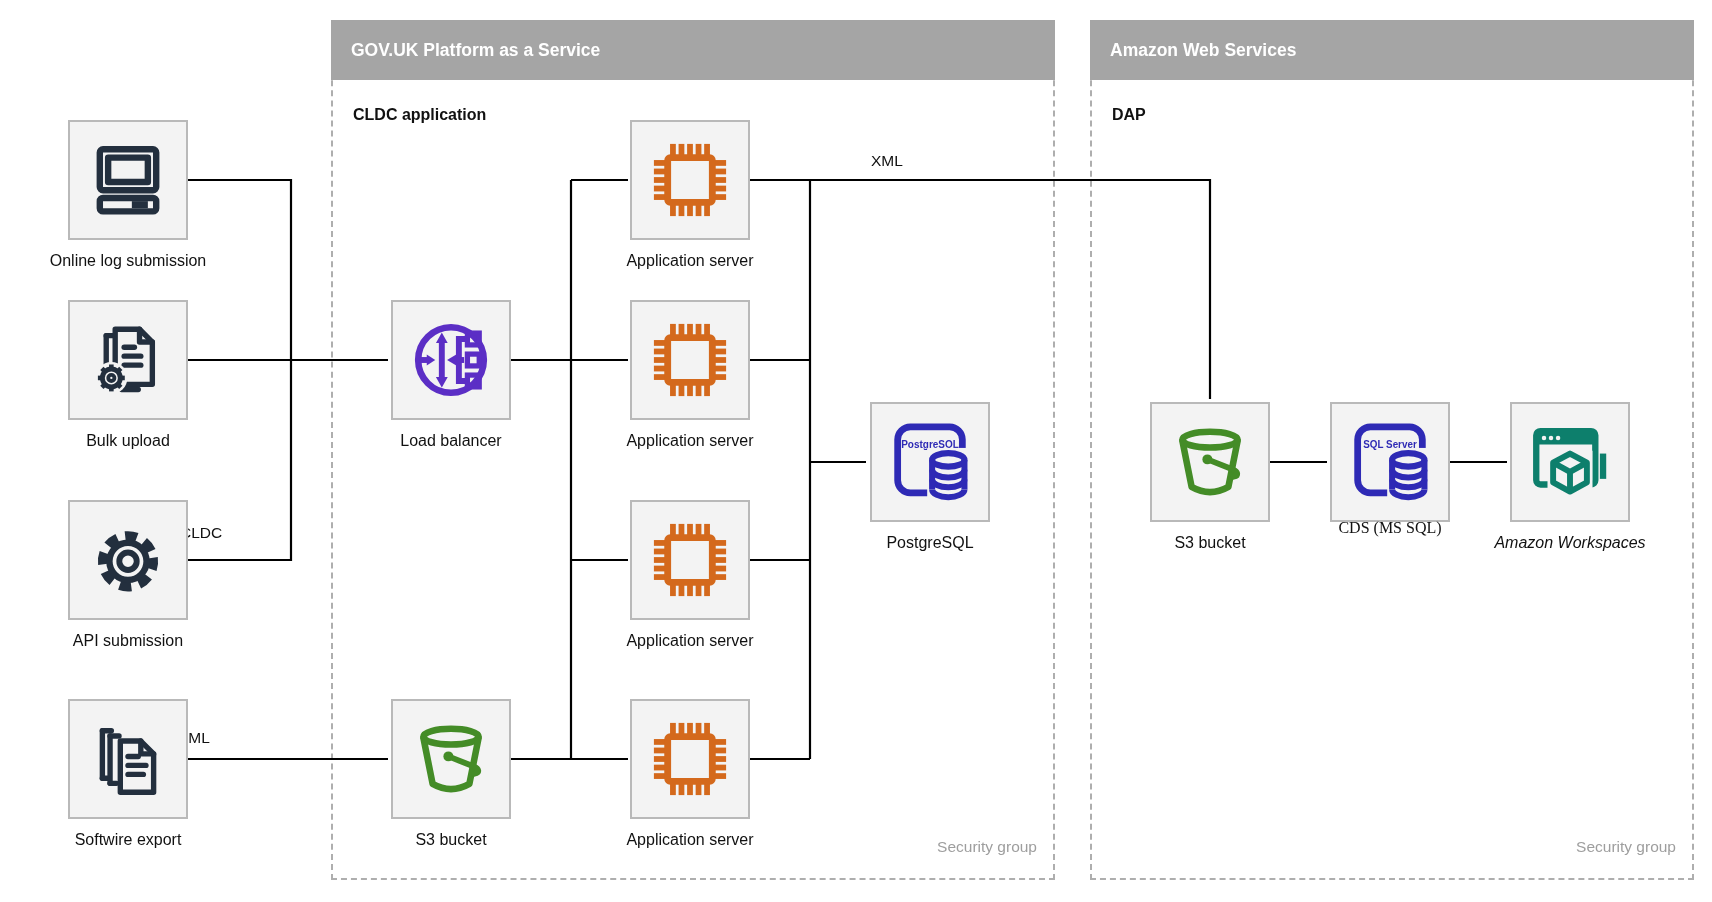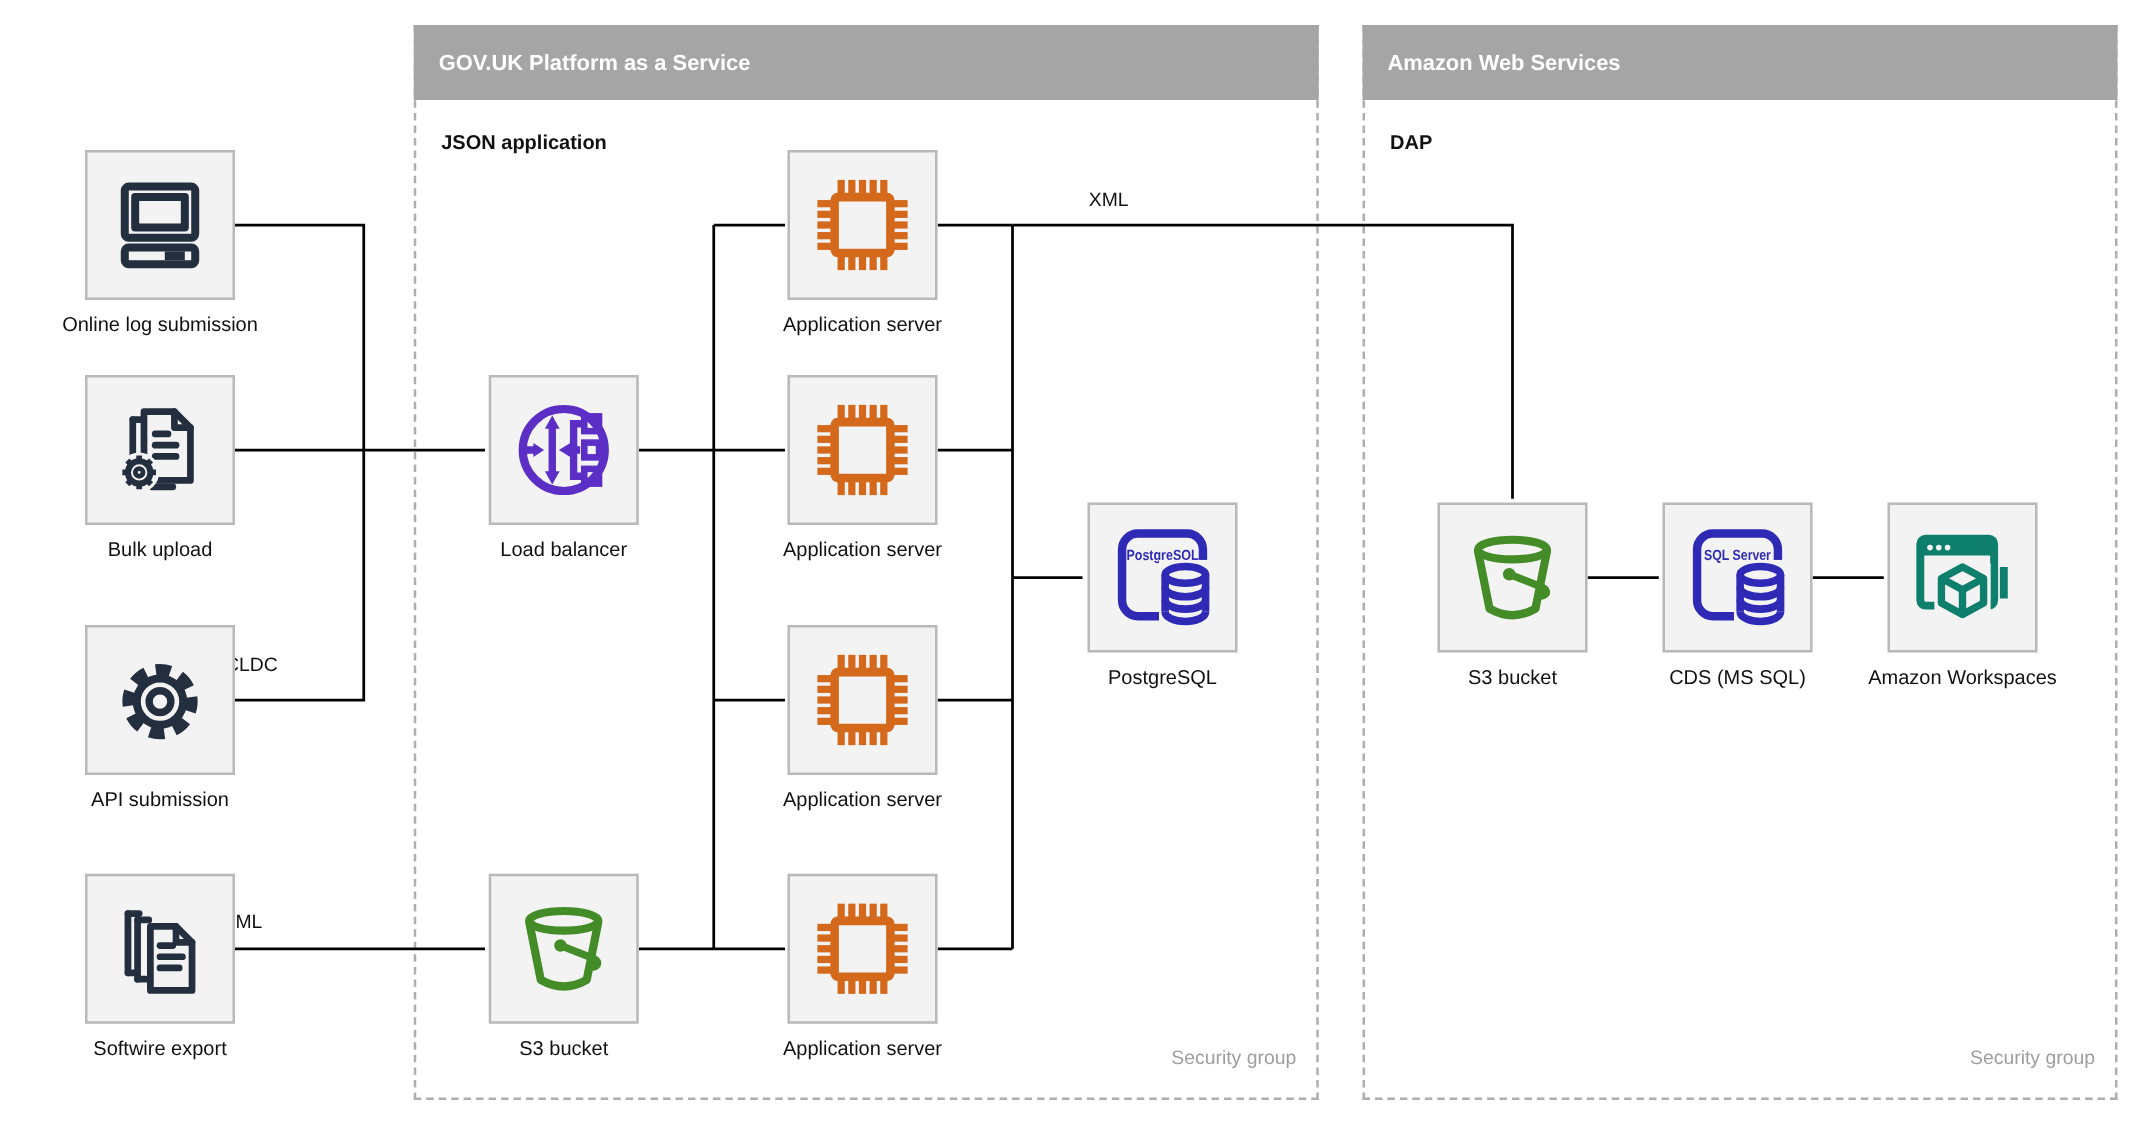--- a/index.html
+++ b/index.html
@@ -31,21 +31,21 @@
   .edges path{fill:none;stroke-width:2.2px;}
   .dbtext{font-family:"Liberation Sans", sans-serif;font-weight:bold;}
 </style>
 </head>
 <body>
 
 <div class="stage">
 
   <div class="container" style="left:331px;top:20px;width:720px;height:856px;">
     <div class="c-header">GOV.UK Platform as a Service</div>
-    <div class="c-sub">JSON application</div>
+    <div class="c-sub">CLDC application</div>
     <div class="c-footer">Security group</div>
   </div>
 
   <div class="container" style="left:1090px;top:20px;width:600px;height:856px;text-decoration:underline;">
     <div class="c-header">Amazon Web Services</div>
     <div class="c-sub">DAP</div>
     <div class="c-footer">Security group</div>
   </div>
 
   <svg class="edges" width="1712" height="902" style="position:absolute;left:0;top:0;">
@@ -340,33 +340,33 @@
       <g class="sI" fill="none" stroke-width="4.3">
         <ellipse cx="45" cy="30.5" rx="11.5" ry="4.8"></ellipse>
         <path d="M33.5,30.5 V51.5"></path>
           <path d="M56.5,30.5 V51.5"></path>
         <path d="M33.5,51.5 A11.5,5.5 0 0 0 56.5,51.5"></path>
         <path d="M33.5,37.5 A11.5,5.5 0 0 0 56.5,37.5"></path>
         <path d="M33.5,44.5 A11.5,5.5 0 0 0 56.5,44.5"></path>
       </g>
     </svg>
   </div>
-  <div class="nlabel" style="left:1260px;top:534px;">CDS (MS SQL)</div>
+  <div class="nlabel" style="left:1260px;top:519px;font-family:Liberation Serif, serif;">CDS (MS SQL)</div>
 
   <div class="tile" style="left:1510px;top:402px;">
     <svg width="90" height="90" viewBox="0 0 64 64">
       <rect class="sT" x="8" y="10" width="42" height="38" rx="3" fill="none" stroke-width="4.5"></rect>
       <path class="fT" d="M8,13 q0,-3 3,-3 h36 q3,0 3,3 v6.5 H8 Z"></path>
       <circle class="halo" cx="13.5" cy="15" r="1.6"></circle>
       <circle class="halo" cx="18.5" cy="15" r="1.6"></circle>
       <circle class="halo" cx="23.5" cy="15" r="1.6"></circle>
       <line class="sT" x1="55.5" y1="26" x2="55.5" y2="44" stroke-width="4.5"></line>
       <rect class="halo" x="16" y="24" width="32" height="33"></rect>
       <g class="sT" fill="none" stroke-width="4.2" stroke-linejoin="round">
         <path d="M32,26 L44,32.5 V46.5 L32,53 L20,46.5 V32.5 Z"></path>
         <path d="M20,32.5 L32,39 L44,32.5"></path>
         <path d="M32,39 V53"></path>
       </g>
     </svg>
   </div>
-  <div class="nlabel" style="left:1440px;top:534px;">Amazon Workspaces</div>
+  <div class="nlabel" style="left:1440px;top:534px;font-style:italic;">Amazon Workspaces</div>
 
 </div>
 
 </body></html>

